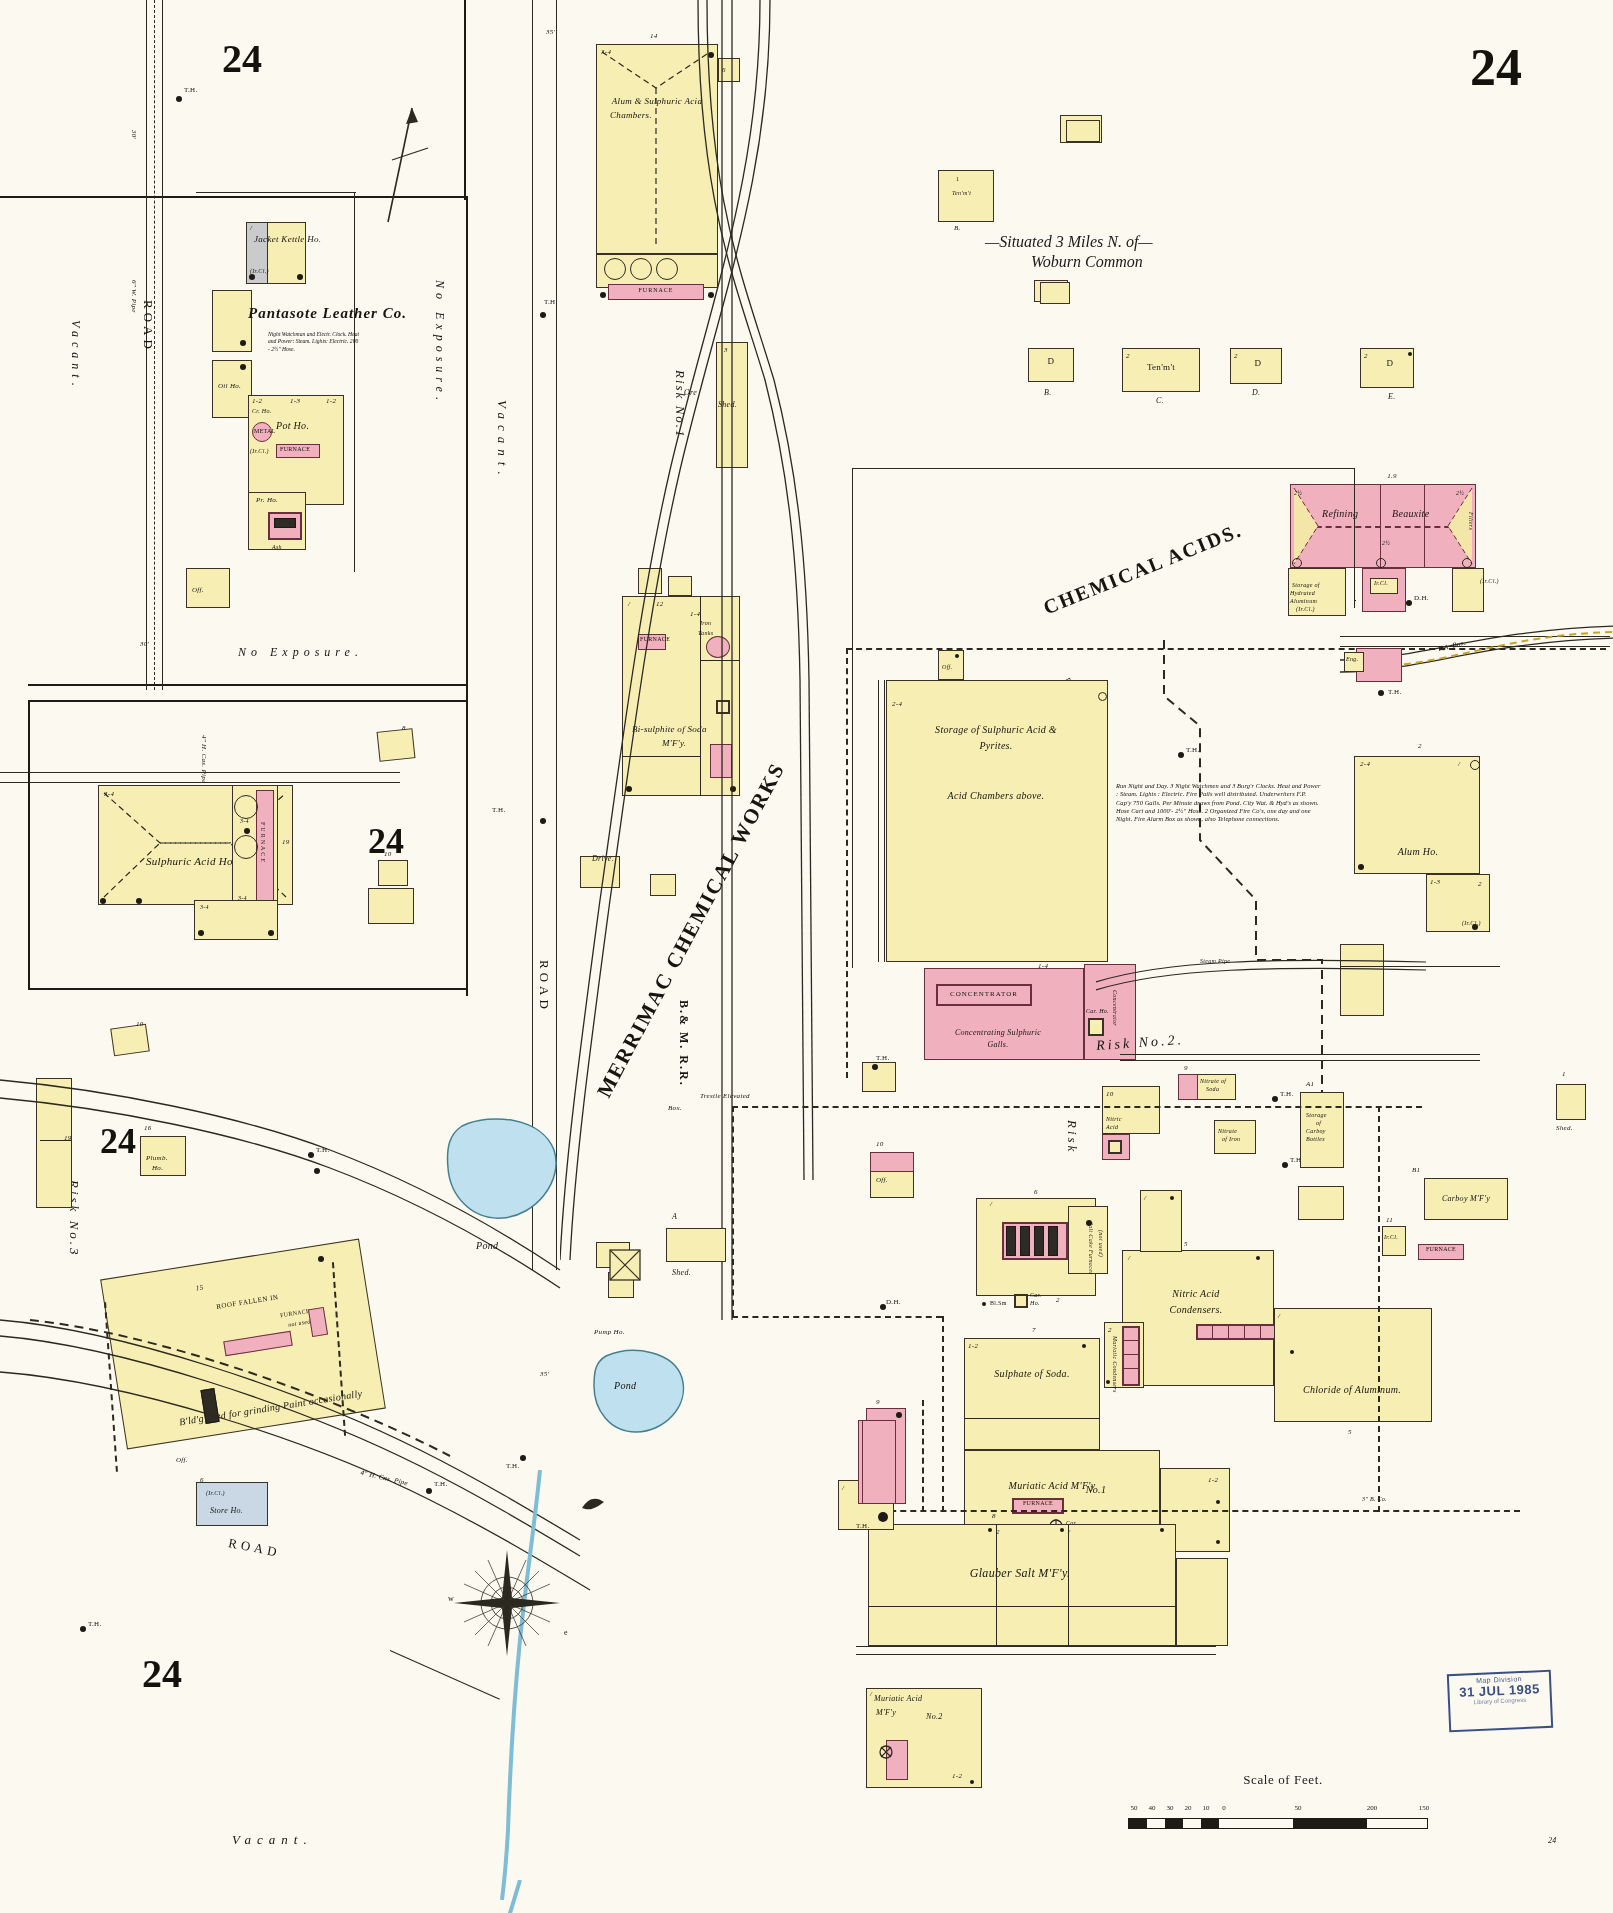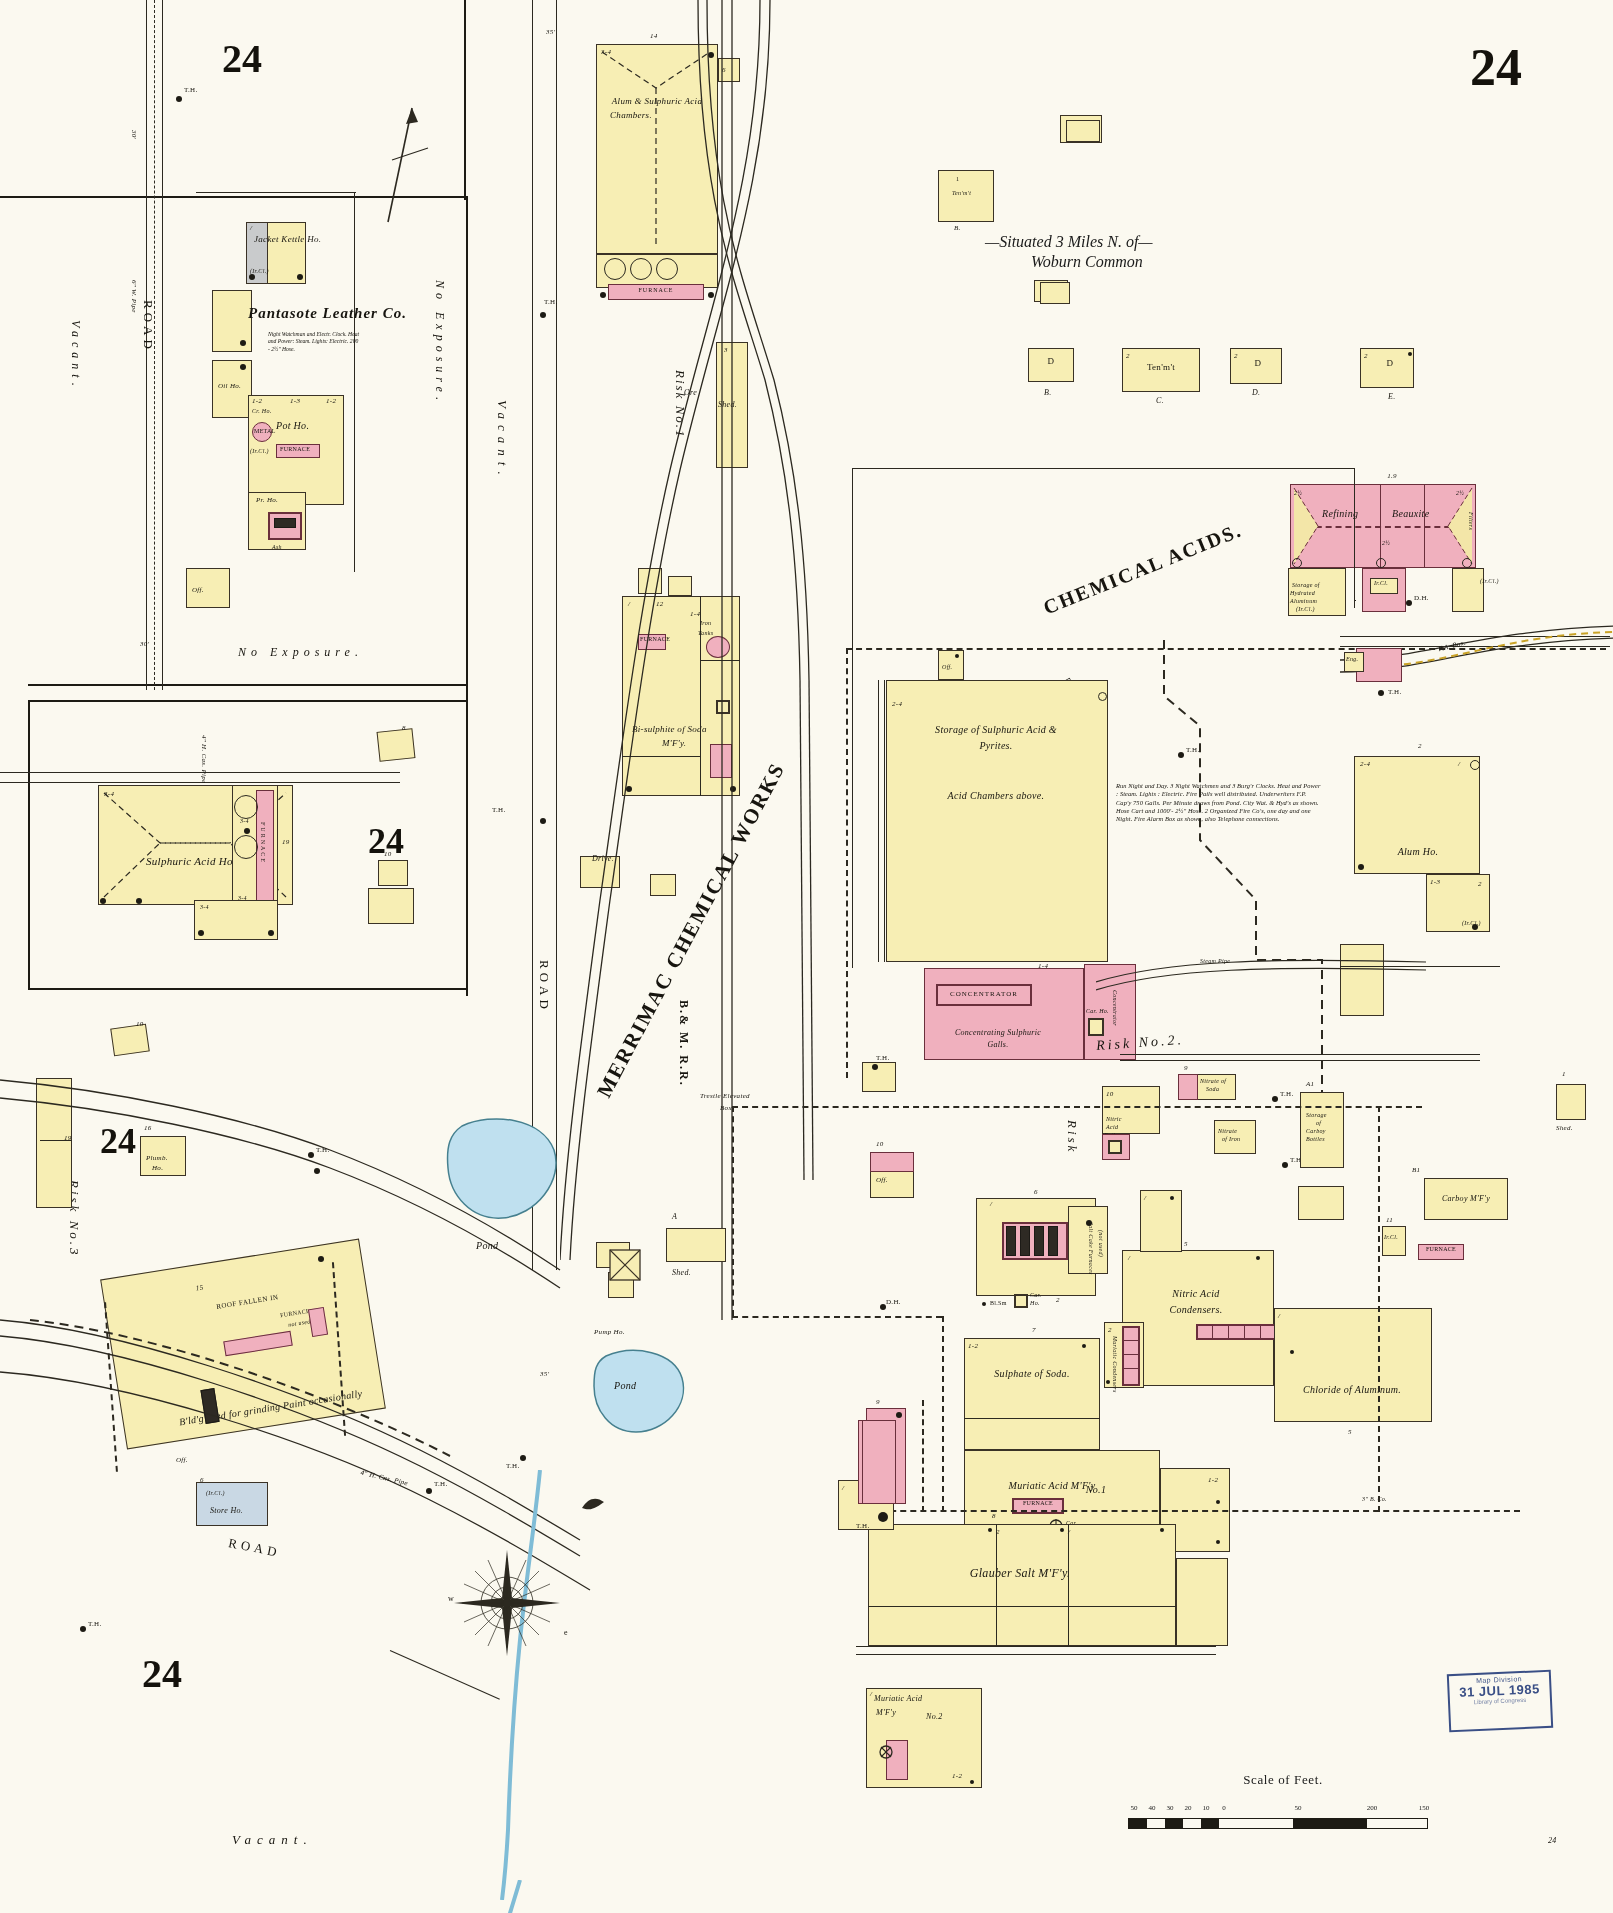--- a/index.html
+++ b/index.html
@@ -692,21 +692,21 @@
   <div class="bld pink" style="left:870px;top:1152px;width:44px;height:20px;"></div>
   <div class="lbl t7" style="left:876px;top:1176px;">Off.</div>
   <div class="lbl t7" style="left:876px;top:1140px;">10</div>
   <div class="dot" style="left:880px;top:1304px;"></div>
   <div class="lbl t7" style="left:886px;top:1298px;font-style:normal;">D.H.</div>
 
   <div class="bld pink" style="left:862px;top:1420px;width:34px;height:84px;"></div>
 
   <div class="bld" style="left:862px;top:1062px;width:34px;height:30px;"></div>
   <div class="lbl t7" style="left:700px;top:1092px;">Trestle Elevated</div>
-  <div class="lbl t7" style="left:720px;top:1104px;">Box.</div>
+  <div class="lbl t7" style="left:668px;top:1104px;">Box.</div>
   <div class="dot" style="left:872px;top:1064px;"></div>
   <div class="lbl t7" style="left:876px;top:1054px;font-style:normal;">T.H.</div>
 
   <div class="dot" style="left:878px;top:1512px;width:10px;height:10px;"></div>
   <div class="lbl t7" style="left:856px;top:1522px;font-style:normal;">T.H.</div>
 
   <div class="dash-h" style="left:732px;top:1106px;width:690px;"></div>
   <div class="dash-v" style="left:732px;top:1106px;height:210px;"></div>
   <div class="dash-h" style="left:732px;top:1316px;width:210px;"></div>
   <div class="dash-v" style="left:942px;top:1316px;height:196px;"></div>

